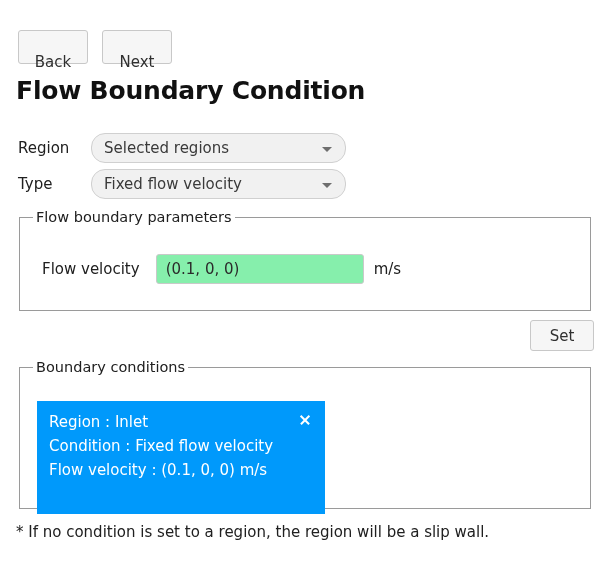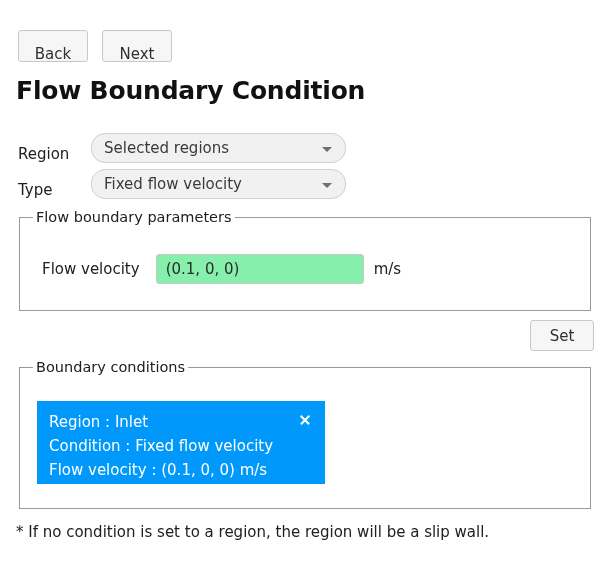--- a/index.html
+++ b/index.html
@@ -21,21 +21,21 @@
   .nav-bar {
     position: absolute;
     left: 18px;
     top: 30px;
     display: flex;
     gap: 14px;
   }
   .push-button {
     min-width: 70px;
     height: 32px;
-    padding: 8px 12px;
+    padding: 16px 12px;
     background: #f6f6f6;
     border: 1px solid #c8c8c8;
     border-radius: 3px;
     font-family: "DejaVu Sans", "Liberation Sans", sans-serif;
     font-size: 15px;
     color: #303030;
     cursor: pointer;
     line-height: 30px;
     text-align: center;
     box-sizing: border-box;
@@ -55,21 +55,21 @@
   }
 
   
   .form-grid {
     position: absolute;
     left: 18px;
     top: 133px;
   }
   .form-row {
     display: flex;
-    align-items: flex-end;
+    align-items: center;
     height: 30px;
     margin-bottom: 6px;
   }
   .form-label {
     width: 73px;
     font-size: 15px;
     color: #202020;
   }
   .combobox {
     position: relative;
@@ -180,21 +180,21 @@
     left: 17px;
     top: 367px;
     width: 572px;
     height: 142px;
   }
   .condition-card {
     position: absolute;
     left: 17px;
     top: 33px;
     width: 288px;
-    height: 83px;
+    height: 113px;
     background: #0099fb;
     box-sizing: border-box;
     padding: 9px 0 0 12px;
     cursor: pointer;
   }
   .condition-card .cond-line {
     color: #ffffff;
     font-size: 15px;
     line-height: 24px;
     white-space: nowrap;

